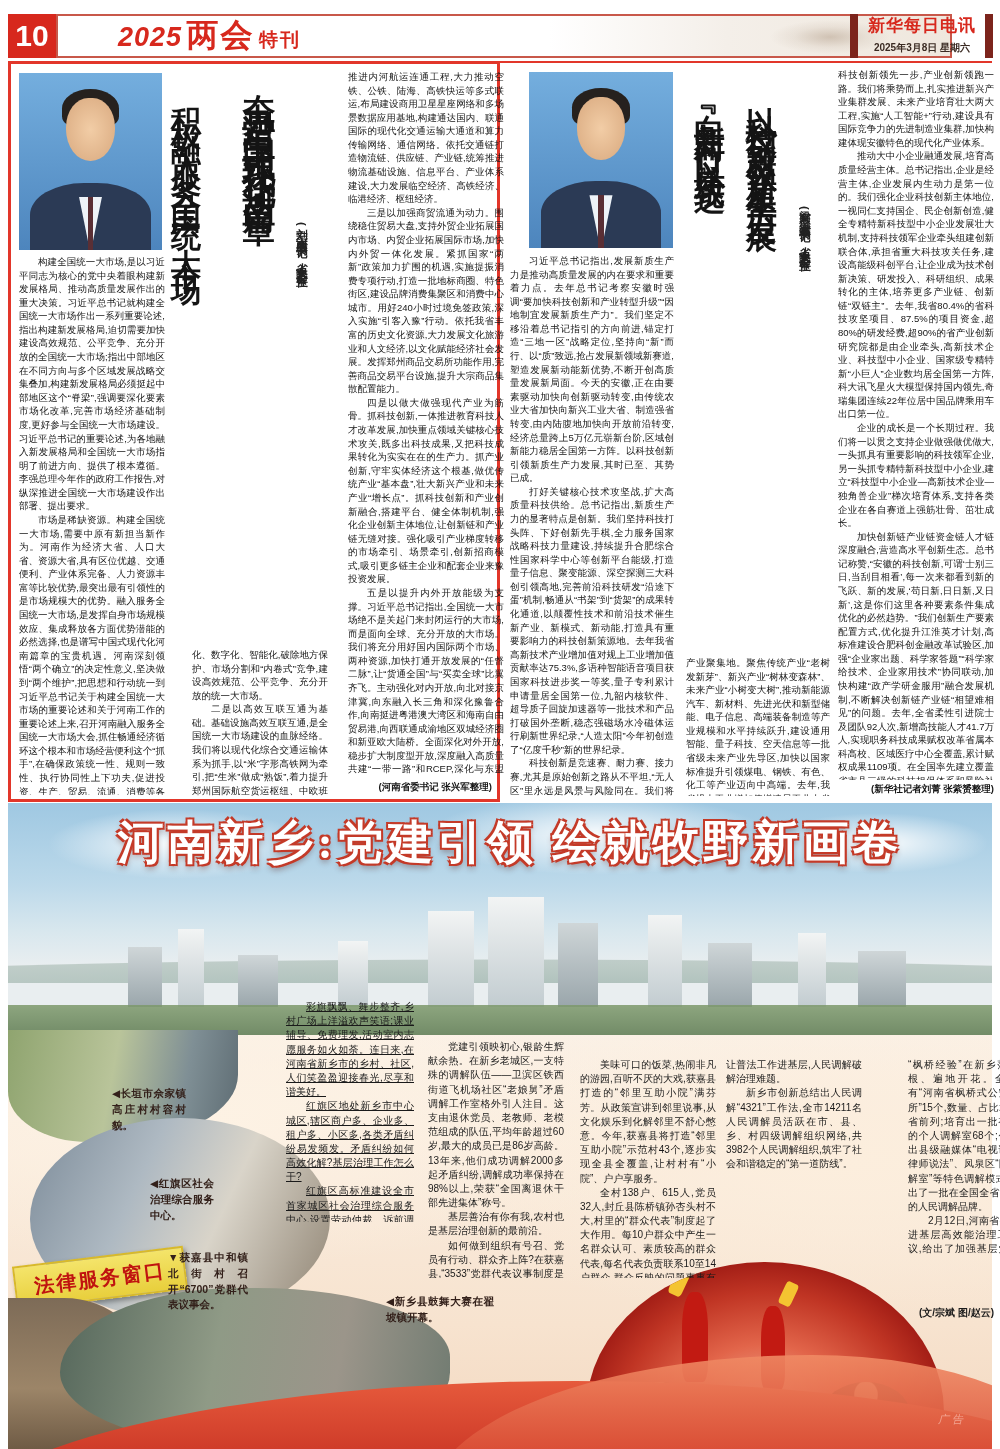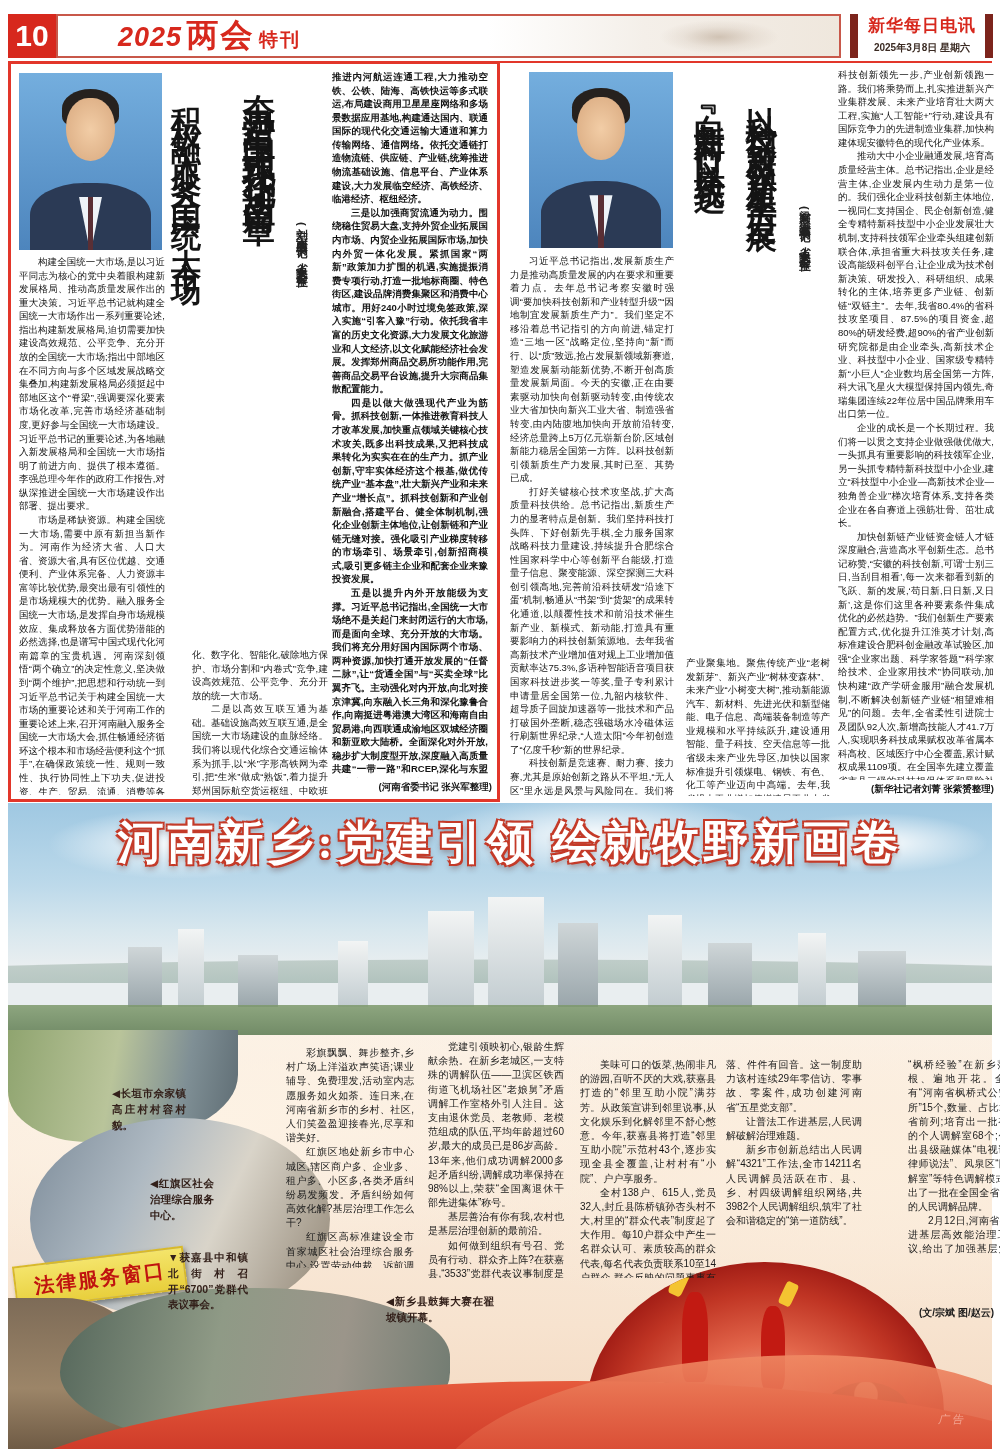--- a/index.html
+++ b/index.html
@@ -2,21 +2,21 @@
 <html><head>
 <meta charset="utf-8">
 <style>
   html,body{margin:0;padding:0;background:#e9e9e9;}
   #page{position:relative;width:1000px;height:1449px;margin:0 auto;background:#fff;
         font-family:"Liberation Sans","DejaVu Sans",sans-serif;overflow:hidden;color:#111;}
   .abs{position:absolute;}
   
   .pagenum{left:8px;top:14px;width:48px;height:44px;background:#d7281d;color:#fff;
            font-weight:bold;font-size:30px;display:flex;align-items:center;justify-content:center;}
-  .banner{left:56px;top:14px;width:785px;height:44px;border:2px solid #c8584a;box-sizing:border-box;
+  .banner{left:56px;top:14px;width:896px;height:44px;border:2px solid #c8584a;box-sizing:border-box;
           background:linear-gradient(90deg,#fff 55%,#f4efe9 75%,#efe7dd 100%);display:flex;align-items:center;}
   .banner .swirl{position:absolute;right:60px;top:4px;width:120px;height:34px;border-radius:50%;
           background:radial-gradient(closest-side,rgba(180,160,140,.55),rgba(180,160,140,.15) 60%,transparent);}
   .banner-text{margin-left:60px;color:#d7281d;font-weight:900;white-space:nowrap;}
   .banner-text .y{font-size:27px;font-style:italic;letter-spacing:1px;}
   .banner-text .b{font-size:32px;font-family:"Liberation Serif","DejaVu Serif",serif;letter-spacing:2px;}
   .banner-text .t{font-size:19px;letter-spacing:2px;}
   .mast{left:860px;top:14px;width:124px;height:44px;text-align:center;}
   .mast .name{color:#d7281d;font-weight:900;font-size:17px;font-family:"Liberation Serif","DejaVu Serif",serif;letter-spacing:1px;}
   .mast .date{color:#3a2a22;font-weight:bold;font-size:10px;margin-top:4px;}
@@ -113,21 +113,21 @@
   <div class="abs vby" style="left:294px;top:218px;height:370px;">刘宁(河南省委书记、省人大常委会主任)</div>
 
   <div class="abs bodycol" style="left:19px;top:255px;width:146px;height:540px;">
       <p class="para">构建全国统一大市场,是以习近平同志为核心的党中央着眼构建新发展格局、推动高质量发展作出的重大决策。习近平总书记就构建全国统一大市场作出一系列重要论述,指出构建新发展格局,迫切需要加快建设高效规范、公平竞争、充分开放的全国统一大市场;指出中部地区在不同方向与多个区域发展战略交集叠加,构建新发展格局必须挺起中部地区这个“脊梁”,强调要深化要素市场化改革,完善市场经济基础制度,更好参与全国统一大市场建设。习近平总书记的重要论述,为各地融入新发展格局和全国统一大市场指明了前进方向、提供了根本遵循。李强总理今年作的政府工作报告,对纵深推进全国统一大市场建设作出部署、提出要求。</p>
       <p class="para">市场是稀缺资源。构建全国统一大市场,需要中原有新担当新作为。河南作为经济大省、人口大省、资源大省,具有区位优越、交通便利、产业体系完备、人力资源丰富等比较优势,最突出最有引领性的是市场规模大的优势。融入服务全国统一大市场,是发挥自身市场规模效应、集成释放各方面优势潜能的必然选择,也是谱写中国式现代化河南篇章的宝贵机遇。河南深刻领悟“两个确立”的决定性意义,坚决做到“两个维护”,把思想和行动统一到习近平总书记关于构建全国统一大市场的重要论述和关于河南工作的重要论述上来,召开河南融入服务全国统一大市场大会,抓住畅通经济循环这个根本和市场经营便利这个“抓手”,在确保政策统一性、规则一致性、执行协同性上下功夫,促进投资、生产、贸易、流通、消费等各环节全过程便利化,努力建设全国统一大市场循环枢纽,打造国内国际市场双循环支点,更好地集聚要素、配置资源、提升效率、激励创新、推动发展。</p>
     </div>
   <div class="abs bodycol cont" style="left:192px;top:648px;width:136px;height:148px;">
       <p class="para">化、数字化、智能化,破除地方保护、市场分割和“内卷式”竞争,建设高效规范、公平竞争、充分开放的统一大市场。</p>
       <p class="para">二是以高效互联互通为基础。基础设施高效互联互通,是全国统一大市场建设的血脉经络。我们将以现代化综合交通运输体系为抓手,以“米”字形高铁网为牵引,把“生米”做成“熟饭”,着力提升郑州国际航空货运枢纽、中欧班列(郑州)集结中心、全国路网客户服务数据中心、国际公路运输(河南)集结中心、国家超算互联网核心节点等重大枢纽平台能级,加快</p>
     </div>
-  <div class="abs bodycol cont" style="left:332px;top:70px;width:156px;height:708px;font-weight:bold;">
+  <div class="abs bodycol cont" style="left:348px;top:70px;width:156px;height:708px;">
       <p class="para">推进内河航运连通工程,大力推动空铁、公铁、陆海、高铁快运等多式联运,布局建设商用卫星星座网络和多场景数据应用基地,构建通达国内、联通国际的现代化交通运输大通道和算力传输网络、通信网络。依托交通链打造物流链、供应链、产业链,统筹推进物流基础设施、信息平台、产业体系建设,大力发展临空经济、高铁经济、临港经济、枢纽经济。</p>
       <p class="para">三是以加强商贸流通为动力。围绕稳住贸易大盘,支持外贸企业拓展国内市场、内贸企业拓展国际市场,加快内外贸一体化发展。紧抓国家“两新”政策加力扩围的机遇,实施提振消费专项行动,打造一批地标商圈、特色街区,建设品牌消费集聚区和消费中心城市。用好240小时过境免签政策,深入实施“引客入豫”行动。依托我省丰富的历史文化资源,大力发展文化旅游业和人文经济,以文化赋能经济社会发展。发挥郑州商品交易所功能作用,完善商品交易平台设施,提升大宗商品集散配置能力。</p>
       <p class="para">四是以做大做强现代产业为筋骨。抓科技创新,一体推进教育科技人才改革发展,加快重点领域关键核心技术攻关,既多出科技成果,又把科技成果转化为实实在在的生产力。抓产业创新,守牢实体经济这个根基,做优传统产业“基本盘”,壮大新兴产业和未来产业“增长点”。抓科技创新和产业创新融合,搭建平台、健全体制机制,强化企业创新主体地位,让创新链和产业链无缝对接。强化吸引产业梯度转移的市场牵引、场景牵引,创新招商模式,吸引更多链主企业和配套企业来豫投资发展。</p>
       <p class="para">五是以提升内外开放能级为支撑。习近平总书记指出,全国统一大市场绝不是关起门来封闭运行的大市场,而是面向全球、充分开放的大市场。我们将充分用好国内国际两个市场、两种资源,加快打通开放发展的“任督二脉”,让“货通全国”与“买卖全球”比翼齐飞。主动强化对内开放,向北对接京津冀,向东融入长三角和深化豫鲁合作,向南挺进粤港澳大湾区和海南自由贸易港,向西联通成渝地区双城经济圈和新亚欧大陆桥。全面深化对外开放,稳步扩大制度型开放,深度融入高质量共建“一带一路”和RCEP,深化与东盟国家贸易协作,系统化、创造性推动“海陆空数”丝绸之路建设,塑造更高水平开放型经济新优势。</p>
     </div>
   <div class="abs bodycol" style="left:336px;top:778px;width:156px;height:16px;">
      <p class="sig">(河南省委书记 张兴军整理)</p>
   </div>
 
   <div class="abs photo" style="left:529px;top:72px;width:144px;height:176px;">
@@ -197,36 +197,35 @@
     <div class="drum" style="left:30px;top:120px;width:86px;height:64px;"></div>
     <div class="drum" style="left:130px;top:128px;width:92px;height:66px;"></div>
     <div class="drum" style="left:236px;top:120px;width:88px;height:64px;"></div>
   </div>
 
   <div class="abs cap" style="left:112px;top:1086px;width:74px;">◀长垣市佘家镇高庄村村容村貌。</div>
   <div class="abs cap" style="left:150px;top:1176px;width:64px;">◀红旗区社会治理综合服务中心。</div>
   <div class="abs cap" style="left:168px;top:1250px;width:80px;">▼获嘉县中和镇北街村召开“6700”党群代表议事会。</div>
   <div class="abs cap" style="left:386px;top:1294px;width:108px;">◀新乡县鼓舞大赛在翟坡镇开幕。</div>
 
-  <div class="abs featcol" style="left:286px;top:1046px;width:128px;height:222px;">
+  <div class="abs featcol" style="left:286px;top:1000px;width:128px;height:222px;text-decoration:underline;">
       <p class="para">彩旗飘飘、舞步整齐,乡村广场上洋溢欢声笑语;课业辅导、免费理发,活动室内志愿服务如火如荼。连日来,在河南省新乡市的乡村、社区,人们笑盈盈迎接春光,尽享和谐美好。</p>
       <p class="para">红旗区地处新乡市中心城区,辖区商户多、企业多、租户多、小区多,各类矛盾纠纷易发频发。矛盾纠纷如何高效化解?基层治理工作怎么干?</p>
       <p class="para">红旗区高标准建设全市首家城区社会治理综合服务中心,设置劳动仲裁、诉前调解等5大功能区块,由12家单位常驻办公、10家单位轮驻接力,为来访群众提供调解、援助、仲裁、信访等20多项服务事项,让群众到这里能够“有话好好说,有事好商量”。</p>
     </div>
   <div class="abs featcol" style="left:428px;top:1040px;width:136px;height:238px;">
       <p class="para">党建引领映初心,银龄生辉献余热。在新乡老城区,一支特殊的调解队伍——卫滨区铁西街道飞机场社区“老娘舅”矛盾调解工作室格外引人注目。这支由退休党员、老教师、老模范组成的队伍,平均年龄超过60岁,最大的成员已是86岁高龄。13年来,他们成功调解2000多起矛盾纠纷,调解成功率保持在98%以上,荣获“全国离退休干部先进集体”称号。</p>
       <p class="para">基层善治有你有我,农村也是基层治理创新的最前沿。</p>
       <p class="para">如何做到组织有号召、党员有行动、群众齐上阵?在获嘉县,“3533”党群代表议事制度是在河南省“四议两公开”工作法基础上的一个创新。“3533”制度,从流程、人员、职责等方面为村级议事制定“操作指南”,确保村内大事小情公开透明,实现了“群众事、群众议、群众定”。在农田基础设施大会战、“三通一规”等活动中,党员干部带头示范,群众自发参与,累计腾退集体土地8万余平方米,形成了共建共治共享的良好局面。</p>
     </div>
   <div class="abs featcol" style="left:580px;top:1058px;width:136px;height:220px;">
       <p class="para">美味可口的饭菜,热闹非凡的游园,百听不厌的大戏,获嘉县打造的“邻里互助小院”满芬芳。从政策宣讲到邻里说事,从文化娱乐到化解邻里不舒心憋意。今年,获嘉县将打造“邻里互助小院”示范村43个,逐步实现全县全覆盖,让村村有“小院”、户户享服务。</p>
       <p class="para">全村138户、615人,党员32人,封丘县陈桥镇孙杏头村不大,村里的“群众代表”制度起了大作用。每10户群众中产生一名群众认可、素质较高的群众代表,每名代表负责联系10至14户群众,群众反映的问题事事有着</p>
     </div>
   <div class="abs featcol cont" style="left:726px;top:1058px;width:136px;height:220px;">
-      <p class="para">落、件件有回音。这一制度助力该村连续29年零信访、零事故、零案件,成功创建河南省“五星党支部”。</p>
       <p class="para">让普法工作进基层,人民调解破解治理难题。</p>
       <p class="para">新乡市创新总结出人民调解“4321”工作法,全市14211名人民调解员活跃在市、县、乡、村四级调解组织网络,共3982个人民调解组织,筑牢了社会和谐稳定的“第一道防线”。</p>
     </div>
   <div class="abs featcol cont" style="left:908px;top:1058px;width:122px;height:200px;">
       <p class="para">“枫桥经验”在新乡落地生根、遍地开花。全市共有“河南省枫桥式公安派出所”15个,数量、占比均居全省前列;培育出一批有影响的个人调解室68个;创新推出县级融媒体“电视调解与律师说法”、凤泉区“院落调解室”等特色调解模式,打造出了一批在全国全省有影响的人民调解品牌。</p>
       <p class="para">2月12日,河南省召开推进基层高效能治理工作会议,给出了加强基层党建、提升治理效能的实践方向。</p>
       <p class="para">从党员干部“独角戏”到群众“大合唱”,从“要我干”到“我要干”,新乡市以党建为引领,凝聚起千千万万党员干部群众的智慧和力量,在共建共治共享中绘就了基层高效能治理的优美画卷,为新时代基层治理提供了生动实践样本。</p>
     </div>
   <div class="abs featcol" style="left:872px;top:1258px;width:122px;height:18px;margin-top:44px;">
     <p class="credit">(文/宗斌 图/赵云)</p>

